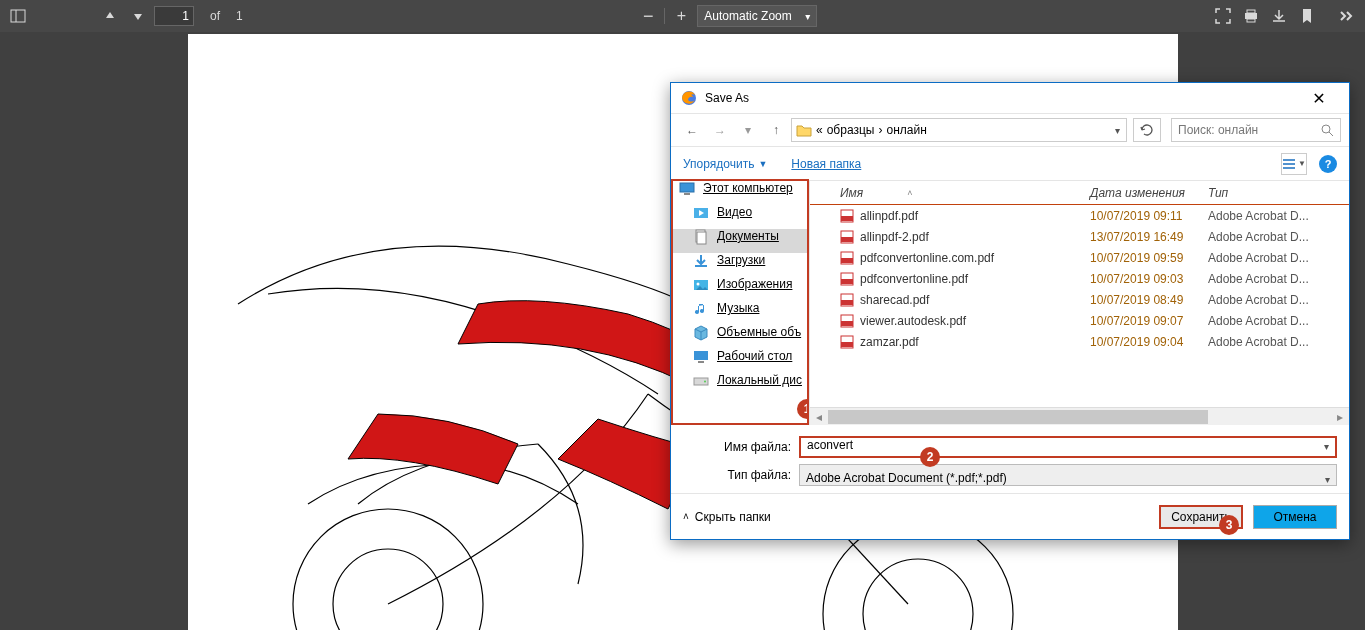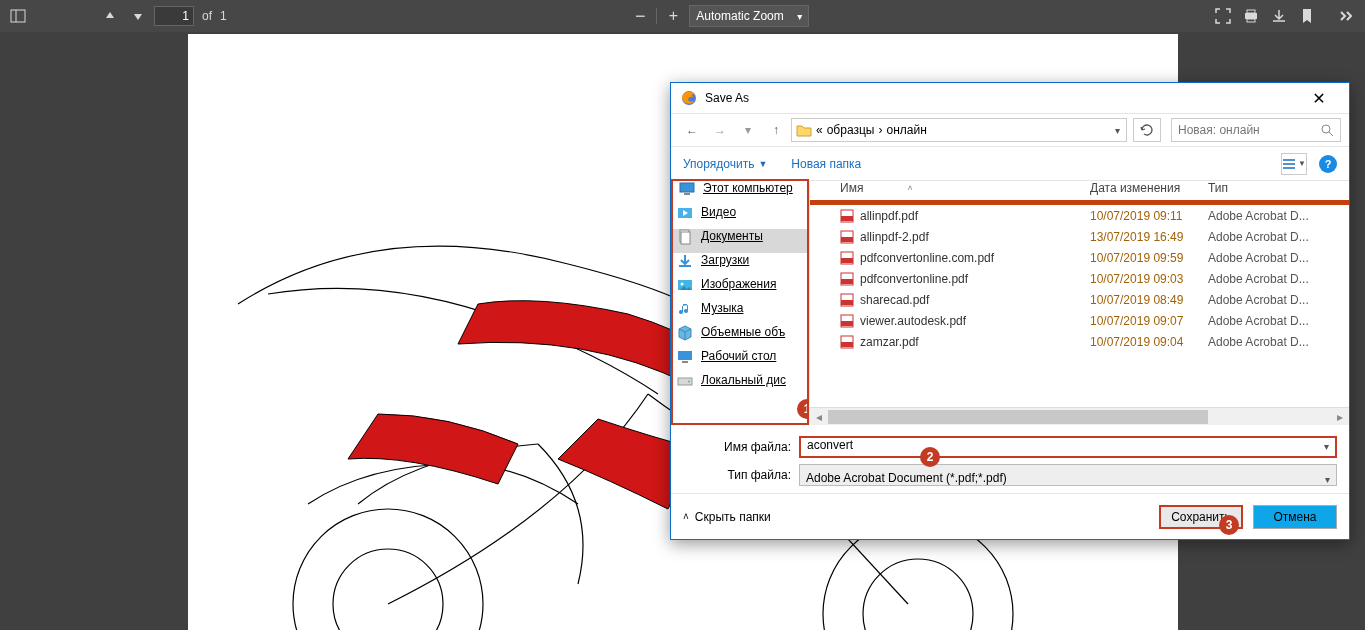--- a/index.html
+++ b/index.html
@@ -39,35 +39,35 @@
   .nav-btn { width: 26px; height: 26px; display: flex; align-items: center; justify-content: center; color: #999; cursor: pointer; }
   .nav-btn.enabled { color: #555; }
   .addr-box { flex: 1; height: 24px; border: 1px solid #ccc; display: flex; align-items: center; padding: 0 4px; gap: 4px; font-size: 12px; position: relative; }
   .addr-caret { position: absolute; right: 6px; color: #555; font-size: 10px; }
   .refresh-btn { width: 28px; height: 24px; border: 1px solid #ccc; margin-left: 4px; display: flex; align-items: center; justify-content: center; }
   .search-box { width: 170px; height: 24px; border: 1px solid #ccc; margin-left: 8px; display: flex; align-items: center; padding: 0 6px; color: #777; position: relative; }
   .search-box .mag { position: absolute; right: 6px; }
 
   .dlg-toolbar { height: 34px; display: flex; align-items: center; padding: 0 12px; gap: 24px; border-bottom: 1px solid #e5e5e5; }
   .org-btn { color: #1a6fc0; cursor: pointer; display: flex; align-items: center; gap: 4px; }
-  .new-folder { color: #1a6fc0; cursor: pointer; }
+  .new-folder { color: #1a6fc0; cursor: pointer; text-decoration: underline; }
   .dlg-toolbar .right { margin-left: auto; display: flex; align-items: center; gap: 12px; }
   .view-mode { width: 26px; height: 22px; border: 1px solid #ccc; display: flex; align-items: center; justify-content: center; }
   .help-icon { width: 18px; height: 18px; border-radius: 50%; background: #1a8ae2; color: #fff; display: flex; align-items: center; justify-content: center; font-size: 11px; font-weight: bold; }
 
   .dlg-body { flex: 1; display: flex; min-height: 0; }
   .side-tree { width: 138px; border: 2px solid #c23b22; margin: -2px 0 0 0; overflow: hidden; position: relative; }
   .tree-item { height: 24px; display: flex; align-items: flex-start; gap: 8px; padding: 0 6px; cursor: pointer; font-size: 12px; white-space: nowrap; text-decoration: underline; }
-  .tree-item.child { padding-left: 4px; }
+  .tree-item.child { padding-left: 20px; }
   .tree-item.sel { background: #d8d8d8; }
   .ti-icon { width: 16px; height: 16px; flex: 0 0 16px; }
   .callout { position: absolute; width: 20px; height: 20px; border-radius: 50%; background: #c23b22; color: #fff; display: flex; align-items: center; justify-content: center; font-size: 12px; font-weight: bold; z-index: 10; }
 
   .file-area { flex: 1; display: flex; flex-direction: column; border-left: 1px solid #e5e5e5; min-width: 0; }
-  .file-header { height: 24px; display: flex; align-items: flex-start; font-size: 12px; color: #444; border-bottom: 5px solid #c2410c; }
+  .file-header { height: 24px; display: flex; align-items: center; font-size: 12px; color: #444; border-bottom: 1px solid #c2410c; font-style: italic; }
   .col-name { flex: 0 0 280px; padding-left: 30px; display: flex; align-items: center; gap: 4px; }
   .col-date { flex: 0 0 118px; }
   .col-type { flex: 1; }
   .file-row { height: 21px; display: flex; align-items: center; font-size: 12px; color: #333; }
   .file-row .fname { flex: 0 0 280px; padding-left: 30px; display: flex; align-items: center; gap: 6px; }
   .pdf-ico { width: 14px; height: 14px; }
   .file-row .fdate { flex: 0 0 118px; color: #a16207; }
   .file-row .ftype { flex: 1; color: #555; white-space: nowrap; overflow: hidden; text-overflow: ellipsis; padding-right: 8px;}
   .hscroll { height: 18px; background: #f0f0f0; border-top: 1px solid #ddd; position: relative; margin-top: auto; }
   .hscroll .thumb { position: absolute; left: 18px; top: 2px; height: 14px; width: 380px; background: #c8c8c8; }
@@ -106,21 +106,21 @@
     <svg width="12" height="12">
         <path d="M6 2 L2 8 L10 8 Z" class="tb-icon"></path>
       </svg>
   </div>
   <div class="tb-btn">
     <svg width="12" height="12">
         <path d="M6 10 L2 4 L10 4 Z" class="tb-icon"></path>
       </svg>
   </div>
   <input class="page-input" value="1" style="">
-  <span style="margin:0 4px">of</span>
+  <span style="margin:0 12px">of</span>
   <span>1</span>
 
   <div class="tb-spacer"></div>
 
   <div class="tb-btn">
       <span style="font-size:18px;line-height:1">−</span>
     </div>
   <div style="width:1px;height:16px;background:#666"></div>
   <div class="tb-btn">
       <span style="font-size:16px;line-height:1">+</span>
@@ -224,21 +224,21 @@
       <span>›</span>
       <span>онлайн</span>
       <span class="addr-caret">▾</span>
     </div>
     <div class="refresh-btn">
       <svg width="14" height="14">
           <path d="M2 7a5 5 0 1 1 2 4M2 7l-1-3M2 7l3-1" fill="none" stroke="#555" stroke-width="1.3"></path>
         </svg>
     </div>
     <div class="search-box">
-      <span>Новая: онлайн</span>
+      <span>Поиск: онлайн</span>
       <svg class="mag" width="13" height="13">
           <circle cx="5" cy="5" r="4" fill="none" stroke="#888"></circle>
           <line x1="8" y1="8" x2="12" y2="12" stroke="#888"></line>
         </svg>
     </div>
   </div>
 
   <div class="dlg-toolbar">
     <div class="org-btn">
       <span>Упорядочить</span>

